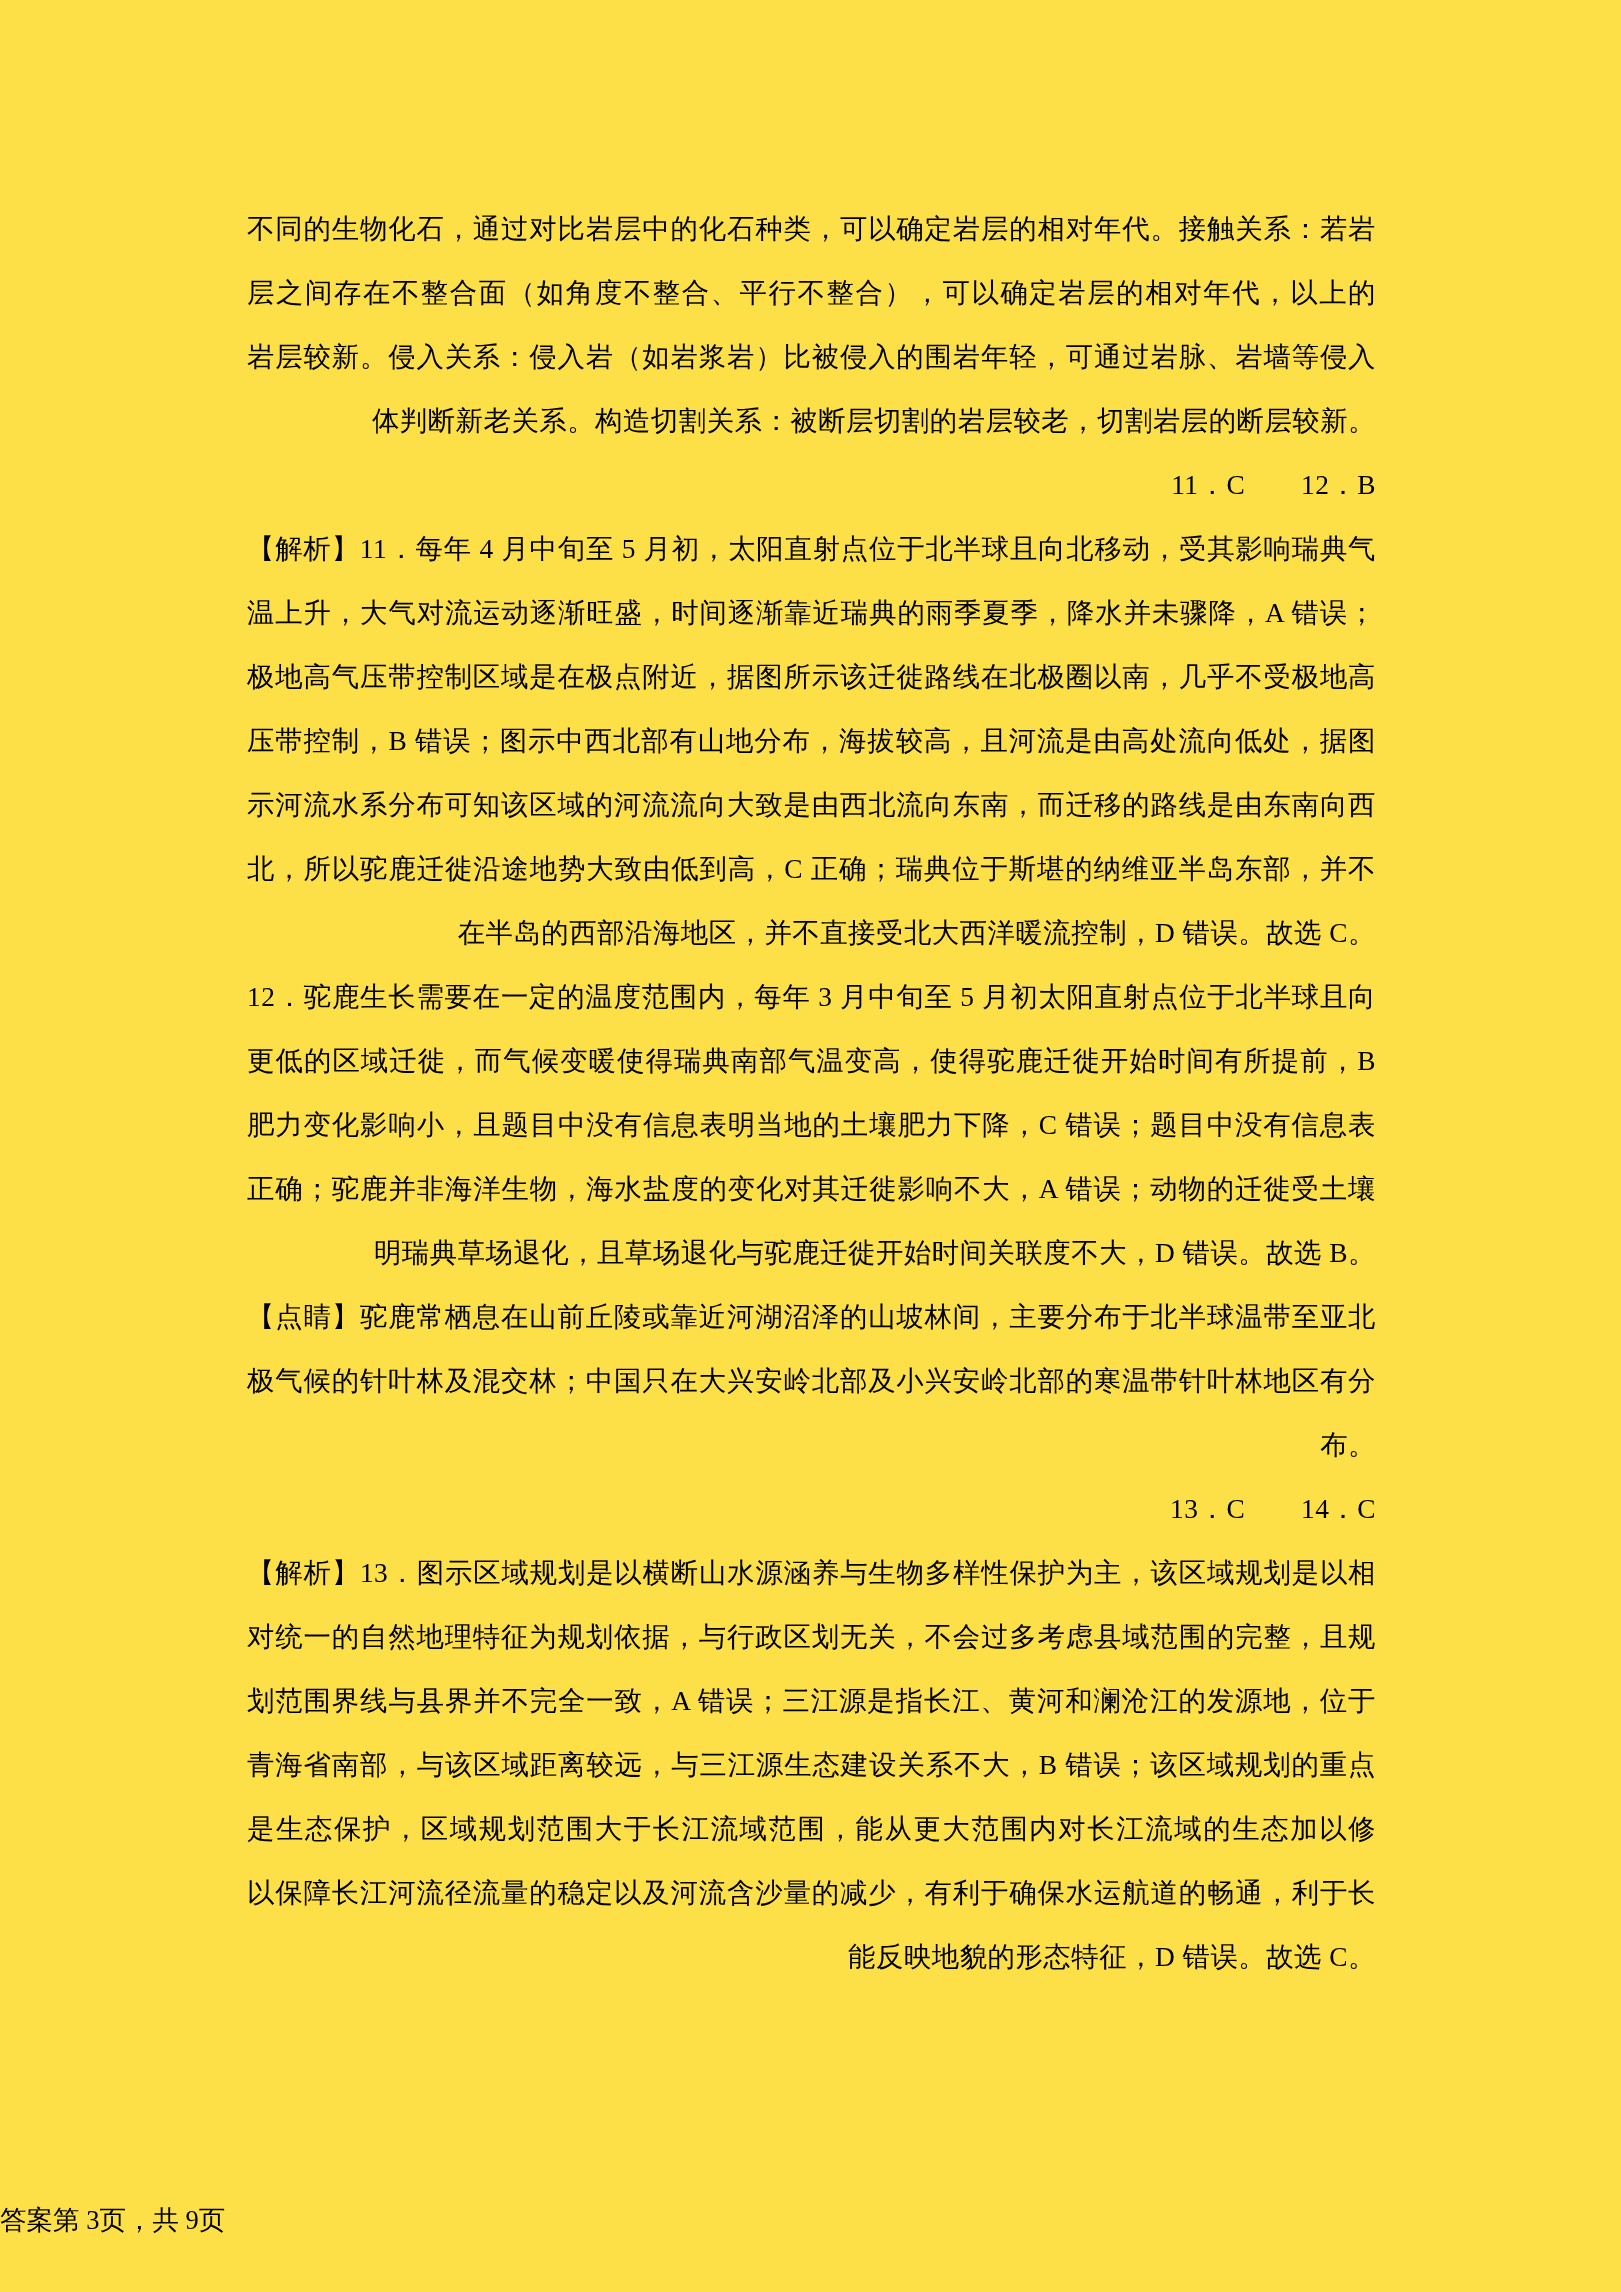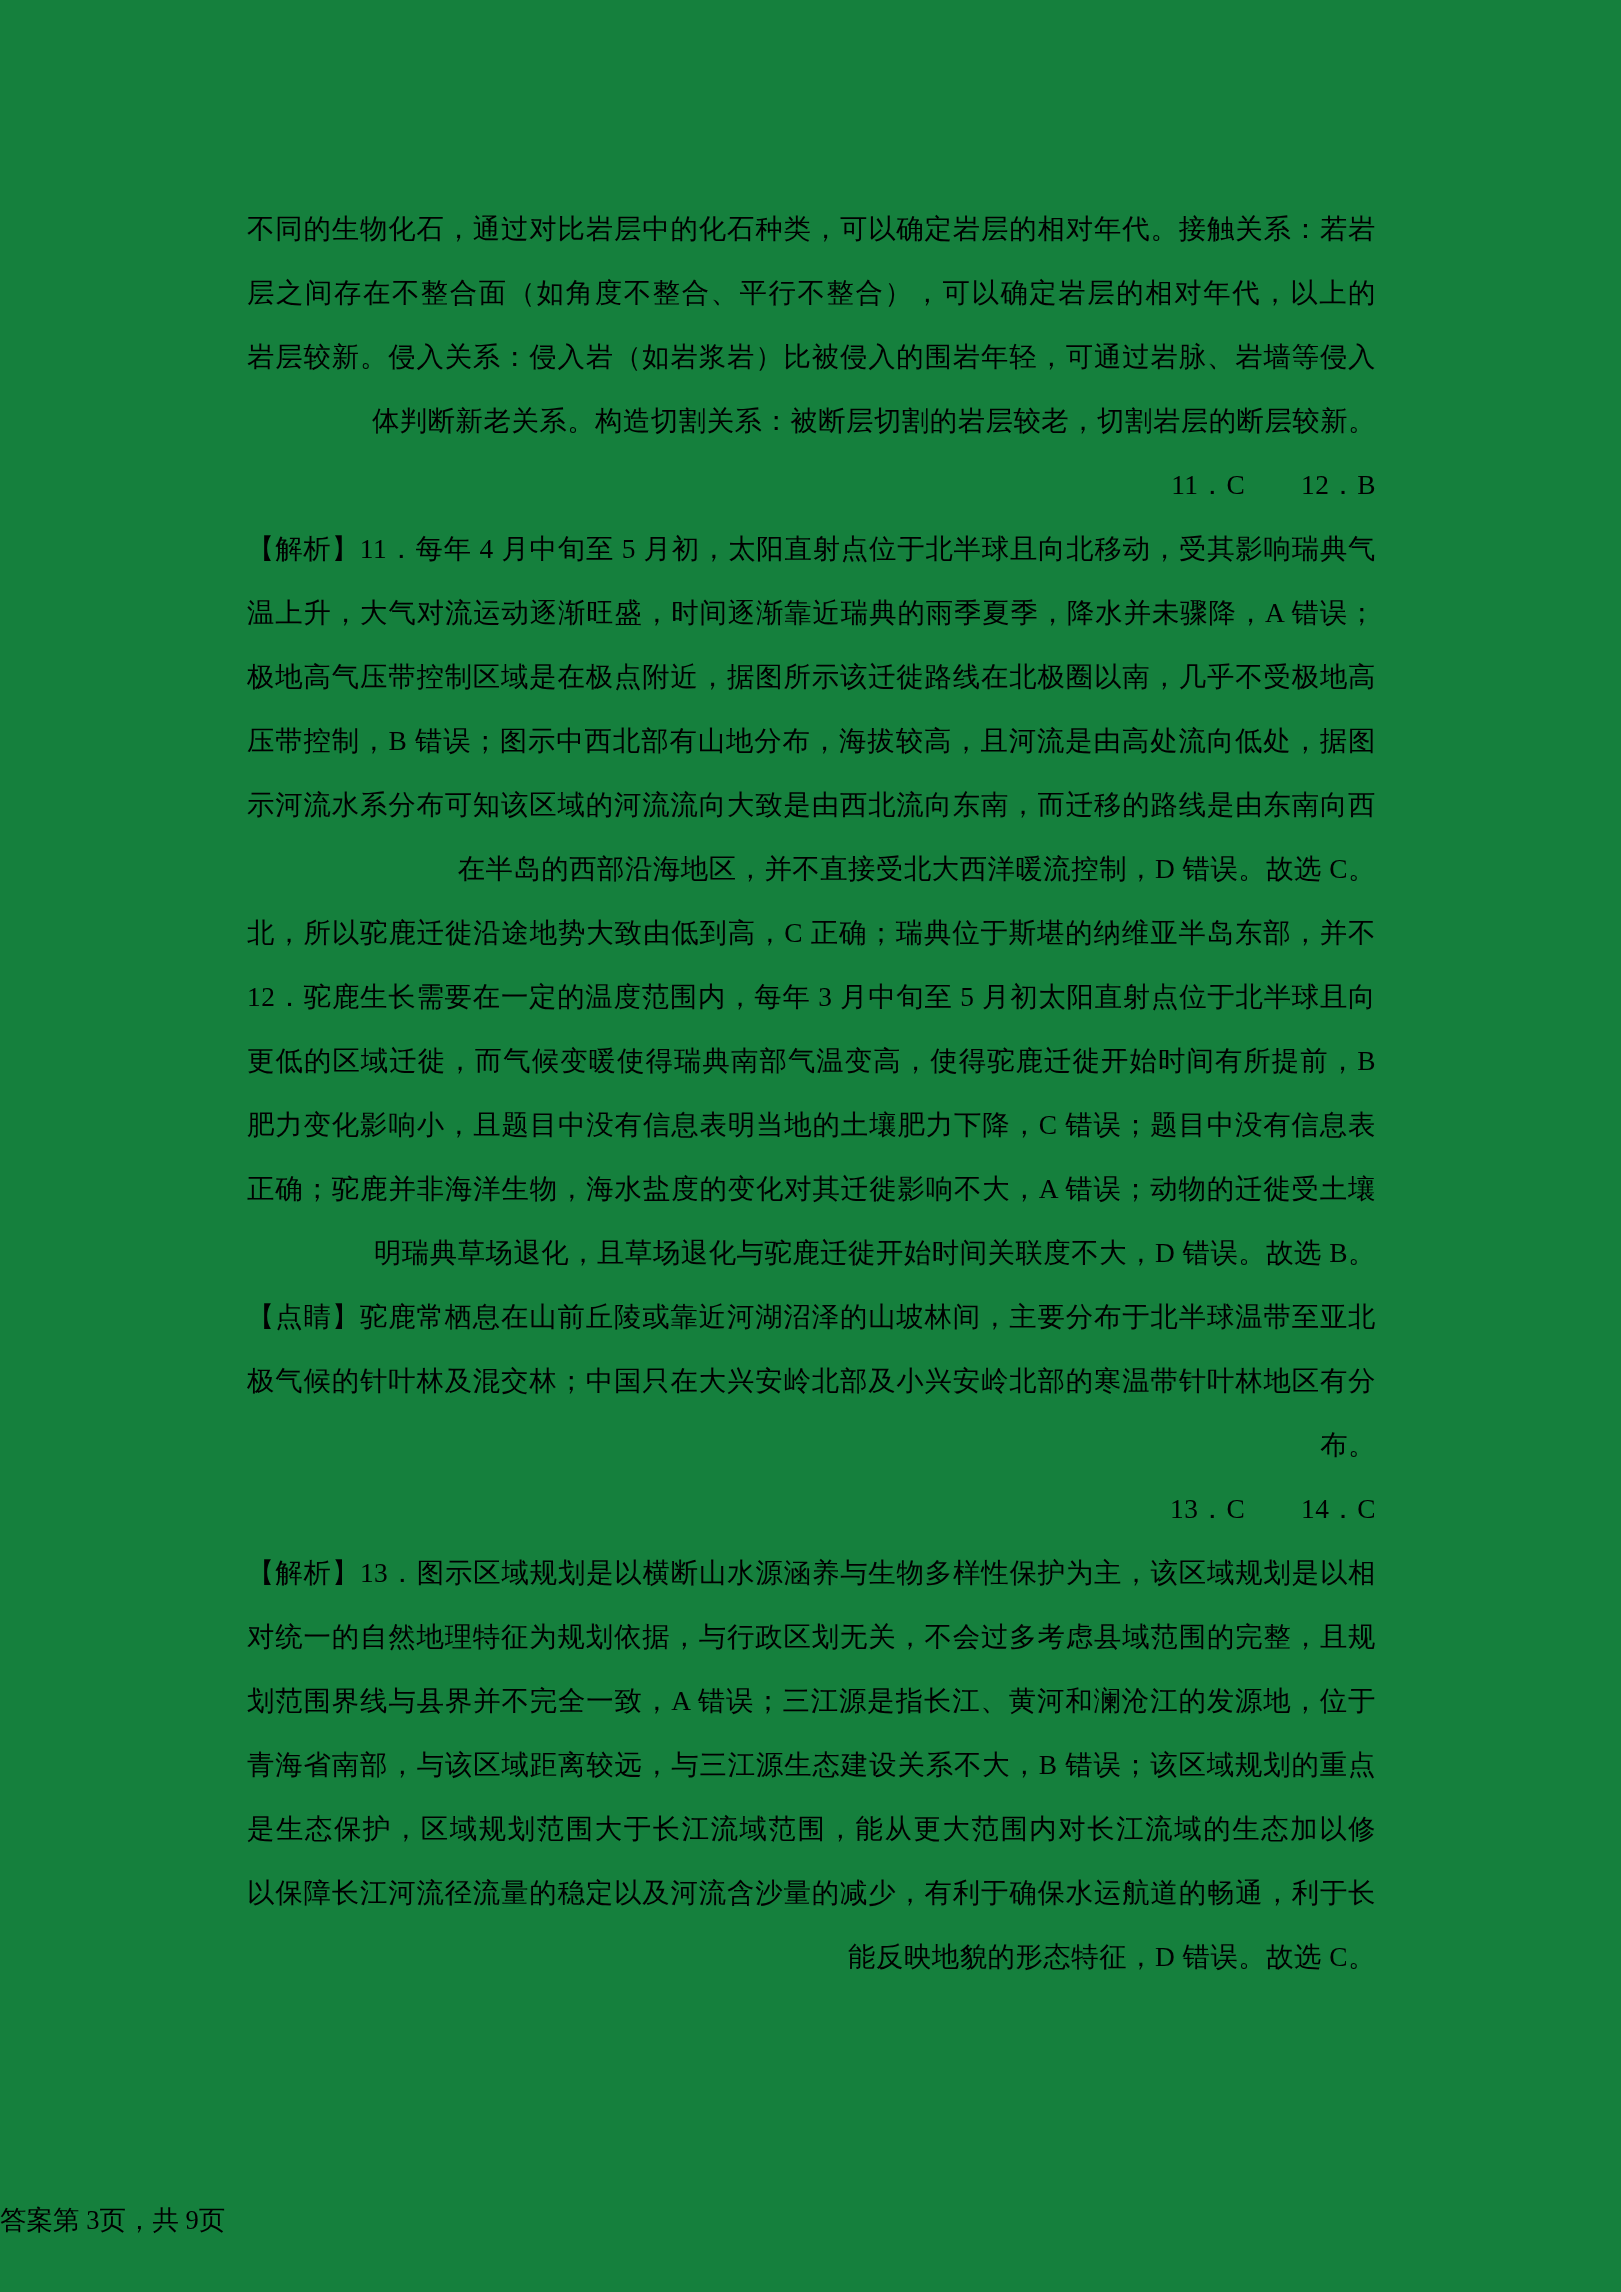--- a/index.html
+++ b/index.html
@@ -4,21 +4,21 @@
 <style>
   html, body {
     margin: 0;
     padding: 0;
     background: #ffffff;
   }
   .page {
     position: relative;
     width: 1621px;
     height: 2293px;
-    background: #15803d;
+    background: #fde047;
     color: #000000;
     font-family: "Liberation Serif", "DejaVu Serif", serif;
     overflow: hidden;
   }
   .content {
     position: absolute;
     left: 247px;
     top: 197px;
     width: 1129px;
   }
@@ -53,22 +53,22 @@
     <div class="line j">不同的生物化石，通过对比岩层中的化石种类，可以确定岩层的相对年代。接触关系：若岩</div>
     <div class="line j">层之间存在不整合面（如角度不整合、平行不整合），可以确定岩层的相对年代，以上的</div>
     <div class="line j">岩层较新。侵入关系：侵入岩（如岩浆岩）比被侵入的围岩年轻，可通过岩脉、岩墙等侵入</div>
     <div class="line">体判断新老关系。构造切割关系：被断层切割的岩层较老，切割岩层的断层较新。</div>
     <div class="line">11．C　　12．B</div>
     <div class="line j">【解析】11．每年 4 月中旬至 5 月初，太阳直射点位于北半球且向北移动，受其影响瑞典气</div>
     <div class="line j">温上升，大气对流运动逐渐旺盛，时间逐渐靠近瑞典的雨季夏季，降水并未骤降，A 错误；</div>
     <div class="line j">极地高气压带控制区域是在极点附近，据图所示该迁徙路线在北极圈以南，几乎不受极地高</div>
     <div class="line j">压带控制，B 错误；图示中西北部有山地分布，海拔较高，且河流是由高处流向低处，据图</div>
     <div class="line j">示河流水系分布可知该区域的河流流向大致是由西北流向东南，而迁移的路线是由东南向西</div>
+    <div class="line j">北，所以驼鹿迁徙沿途地势大致由低到高，C 正确；瑞典位于斯堪的纳维亚半岛东部，并不</div>
     <div class="line">在半岛的西部沿海地区，并不直接受北大西洋暖流控制，D 错误。故选 C。</div>
-    <div class="line j">北，所以驼鹿迁徙沿途地势大致由低到高，C 正确；瑞典位于斯堪的纳维亚半岛东部，并不</div>
     <div class="line j">12．驼鹿生长需要在一定的温度范围内，每年 3 月中旬至 5 月初太阳直射点位于北半球且向</div>
     <div class="line j">更低的区域迁徙，而气候变暖使得瑞典南部气温变高，使得驼鹿迁徙开始时间有所提前，B</div>
     <div class="line j">肥力变化影响小，且题目中没有信息表明当地的土壤肥力下降，C 错误；题目中没有信息表</div>
     <div class="line j">正确；驼鹿并非海洋生物，海水盐度的变化对其迁徙影响不大，A 错误；动物的迁徙受土壤</div>
     <div class="line">明瑞典草场退化，且草场退化与驼鹿迁徙开始时间关联度不大，D 错误。故选 B。</div>
     <div class="line j">【点睛】驼鹿常栖息在山前丘陵或靠近河湖沼泽的山坡林间，主要分布于北半球温带至亚北</div>
     <div class="line j">极气候的针叶林及混交林；中国只在大兴安岭北部及小兴安岭北部的寒温带针叶林地区有分</div>
     <div class="line">布。</div>
     <div class="line">13．C　　14．C</div>
     <div class="line j">【解析】13．图示区域规划是以横断山水源涵养与生物多样性保护为主，该区域规划是以相</div>

